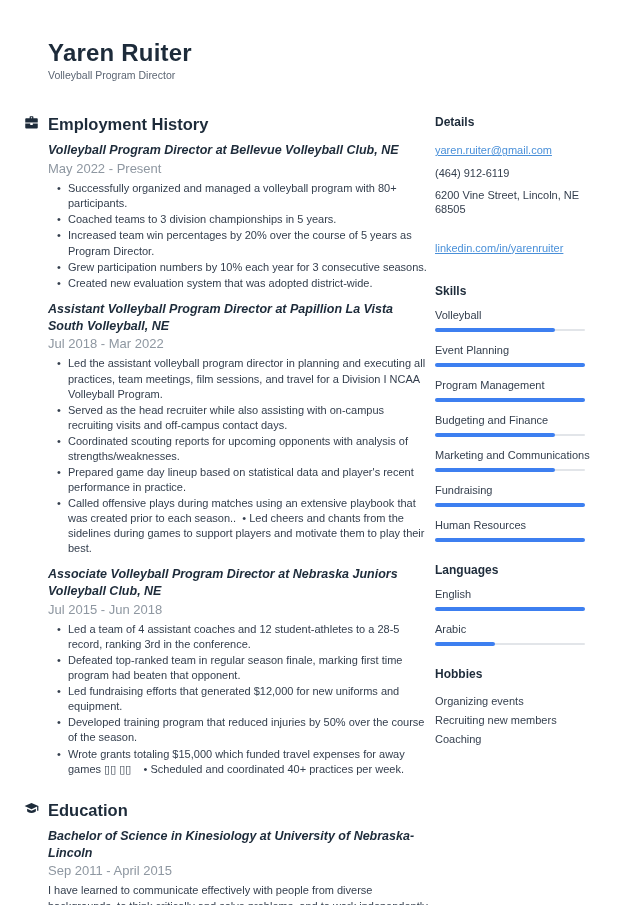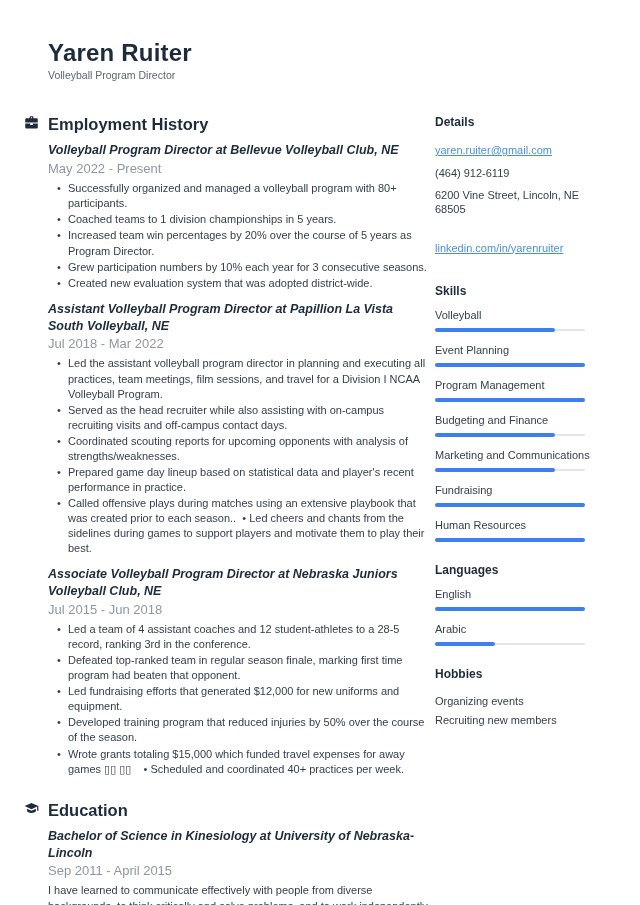--- a/index.html
+++ b/index.html
@@ -72,21 +72,21 @@
               </svg>
           </span>
           <h2 class="sec-title">Employment History</h2>
         </div>
         <div class="entries">
             <div class="job">
               <h3 class="job-title">Volleyball Program Director at Bellevue Volleyball Club, NE</h3>
               <div class="date">May 2022 - Present</div>
               <ul class="bullets">
                 <li>Successfully organized and managed a volleyball program with 80+ participants.</li>
-                <li>Coached teams to 1 division championships in 5 years.</li>
+                <li>Coached teams to 3 division championships in 5 years.</li>
                 <li>Increased team win percentages by 20% over the course of 5 years as Program Director.</li>
                 <li>Grew participation numbers by 10% each year for 3 consecutive seasons.</li>
                 <li>Created new evaluation system that was adopted district-wide.</li>
               </ul>
             </div>
             <div class="job">
               <h3 class="job-title">Assistant Volleyball Program Director at Papillion La Vista South Volleyball, NE</h3>
               <div class="date">Jul 2018 - Mar 2022</div>
               <ul class="bullets">
                 <li>Led the assistant volleyball program director in planning and executing all practices, team meetings, film sessions, and travel for a Division I NCAA Volleyball Program.</li>
@@ -216,19 +216,20 @@
               </div>
             </div>
           </div>
       </section>
 
       <section class="side-sec">
         <h4 class="side-title">Hobbies</h4>
         <div id="hobbies-list">
             <div class="hobby-line">Organizing events</div>
             <div class="hobby-line">Recruiting new members</div>
+            <div class="hobby-line">Coaching</div>
           </div>
       </section>
 
     </aside>
 
   </div>
 </div>
 
 </body></html>

